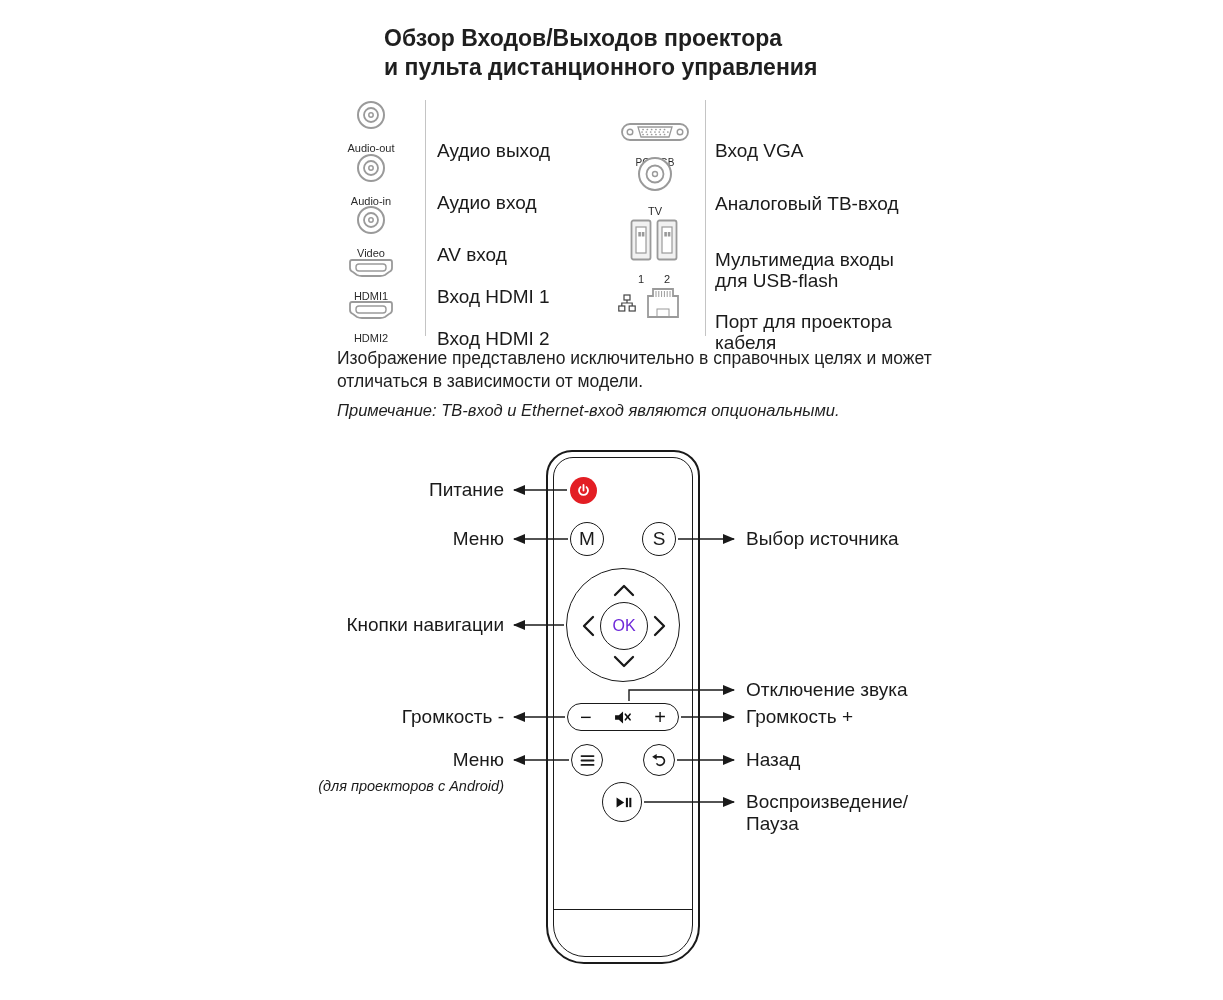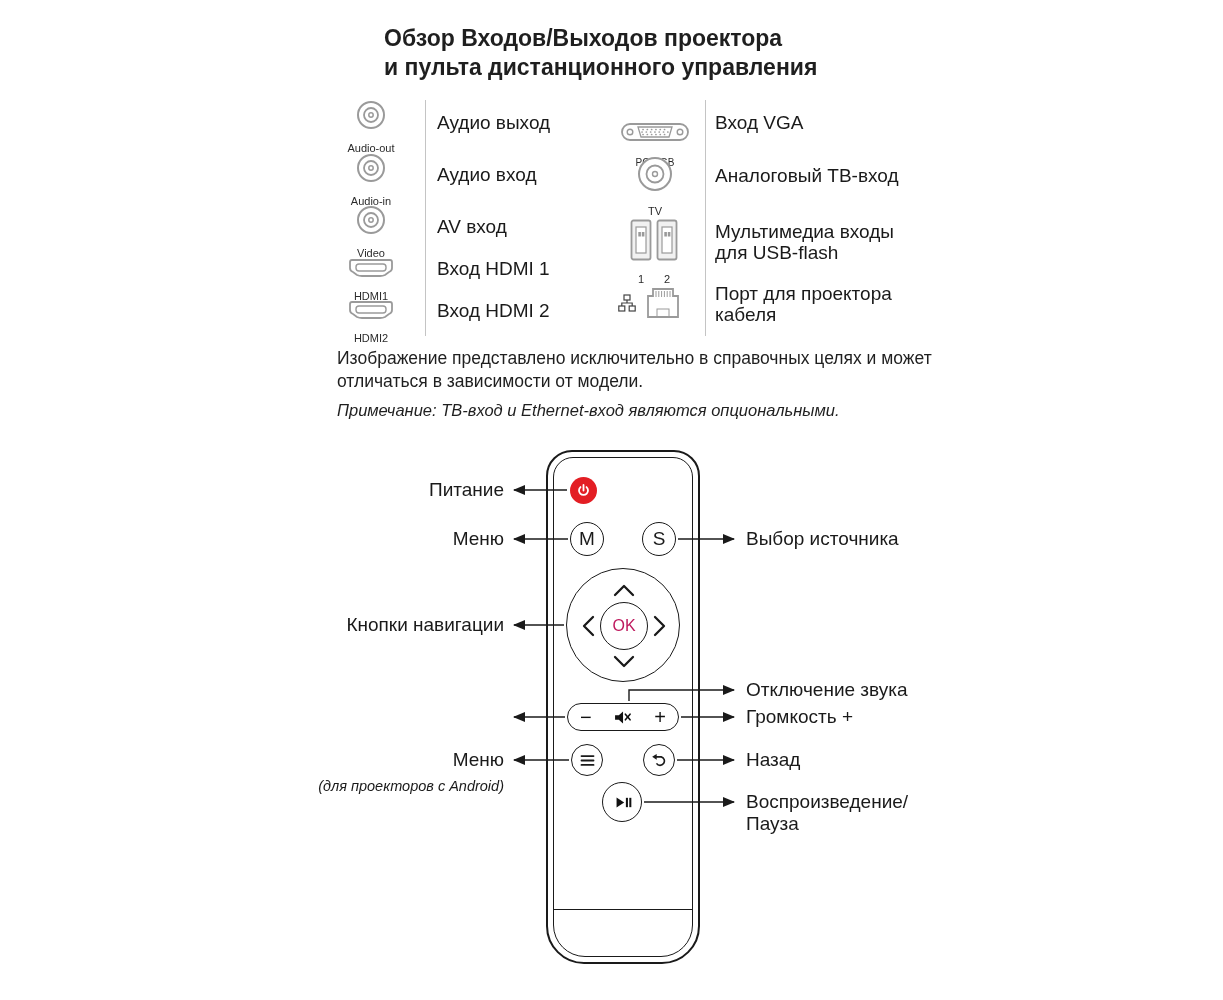--- a/index.html
+++ b/index.html
@@ -2,35 +2,35 @@
 <html><head>
 <meta charset="utf-8">
 <style>
   html,body{margin:0;padding:0;background:#fff;}
   .page{position:relative;width:1018px;height:1000px;background:#fff;overflow:hidden;
         font-family:"Liberation Sans","DejaVu Sans",sans-serif;color:#1a1a1a;border-radius:19px;}
   .abs{position:absolute;}
   .title{position:absolute;left:384px;top:24px;font-size:23px;font-weight:bold;line-height:29px;color:#1f1f1f;}
   .io-icon{position:absolute;display:flex;flex-direction:column;align-items:center;}
   .port-label{font-size:11px;color:#2b2b2b;margin-top:12px;text-align:center;line-height:12px;}
-  .io-desc{position:absolute;font-size:19px;white-space:nowrap;color:#1a1a1a;}
+  .io-desc{position:absolute;font-size:19px;white-space:nowrap;color:#1a1a1a;margin-top:28px;}
   .vline{position:absolute;width:1px;background:#c4c4c4;}
   .disclaimer{position:absolute;left:337px;top:347px;width:600px;font-size:17.5px;line-height:23px;color:#1f1f1f;}
   .note-italic{position:absolute;left:337px;top:401px;font-size:16.5px;font-style:italic;color:#1f1f1f;}
   .remote-outer{position:absolute;left:546px;top:450px;width:154px;height:514px;border:2px solid #1a1a1a;
         border-radius:26px 26px 38px 38px;background:#fff;box-sizing:border-box;}
   .remote-inner{position:absolute;left:5px;top:5px;right:5px;bottom:5px;border:1.5px solid #1a1a1a;
         border-radius:20px 20px 32px 32px;}
   .battery-line{position:absolute;left:0;right:0;bottom:46px;border-top:1.5px solid #1a1a1a;}
   .circle-btn{position:absolute;border:1.6px solid #1a1a1a;border-radius:50%;background:#fff;
         display:flex;align-items:center;justify-content:center;box-sizing:border-box;}
   .power-btn{position:absolute;left:570px;top:477px;width:27px;height:27px;border-radius:50%;
         background:#e31e24;display:flex;align-items:center;justify-content:center;}
   .btn-letter{font-size:19px;color:#1a1a1a;}
-  .ok-letter{font-size:16px;color:#be185d;}
+  .ok-letter{font-size:16px;color:#6d28d9;}
   .vol-pill{position:absolute;left:567px;top:703px;width:112px;height:28px;border:1.6px solid #1a1a1a;
         border-radius:15px;box-sizing:border-box;display:flex;align-items:center;justify-content:space-between;
         padding:0 12px;background:#fff;}
   .vol-sign{font-size:20px;font-weight:500;line-height:1;color:#111;}
   .lbl-left{position:absolute;left:260px;width:244px;text-align:right;font-size:19px;line-height:22px;white-space:nowrap;}
   .lbl-sub{position:absolute;left:220px;width:284px;text-align:right;font-size:14.5px;font-style:italic;line-height:17px;white-space:nowrap;margin-top:7px;}
   .lbl-right{position:absolute;left:746px;font-size:19px;line-height:22px;white-space:nowrap;}
   svg{display:block;}
 </style>
 </head>
@@ -254,20 +254,21 @@
       <path d="M629,701 L629,690 L734,690" marker-end="url(#arr)"></path>
       <line x1="681" y1="717" x2="734" y2="717" marker-end="url(#arr)"></line>
       <line x1="677" y1="760" x2="734" y2="760" marker-end="url(#arr)"></line>
       <line x1="644" y1="802" x2="734" y2="802" marker-end="url(#arr)"></line>
     </g>
   </svg>
 
   <div class="lbl-left" style="top:479px;">Питание</div>
   <div class="lbl-left" style="top:528px;">Меню</div>
   <div class="lbl-left" style="top:614px;">Кнопки навигации</div>
+  <div class="lbl-left" style="top:706px;">Громкость -</div>
   <div class="lbl-left" style="top:749px;">Меню</div>
   <div class="lbl-sub" style="top:771px;">(для проекторов с Android)</div>
 
   <div class="lbl-right" style="top:528px;">Выбор источника</div>
   <div class="lbl-right" style="top:679px;">Отключение звука</div>
   <div class="lbl-right" style="top:706px;">Громкость +</div>
   <div class="lbl-right" style="top:749px;text-align:center;">Назад</div>
   <div class="lbl-right" style="top:791px;">Воспроизведение/</div>
   <div class="lbl-right" style="top:813px;">Пауза</div>
 

